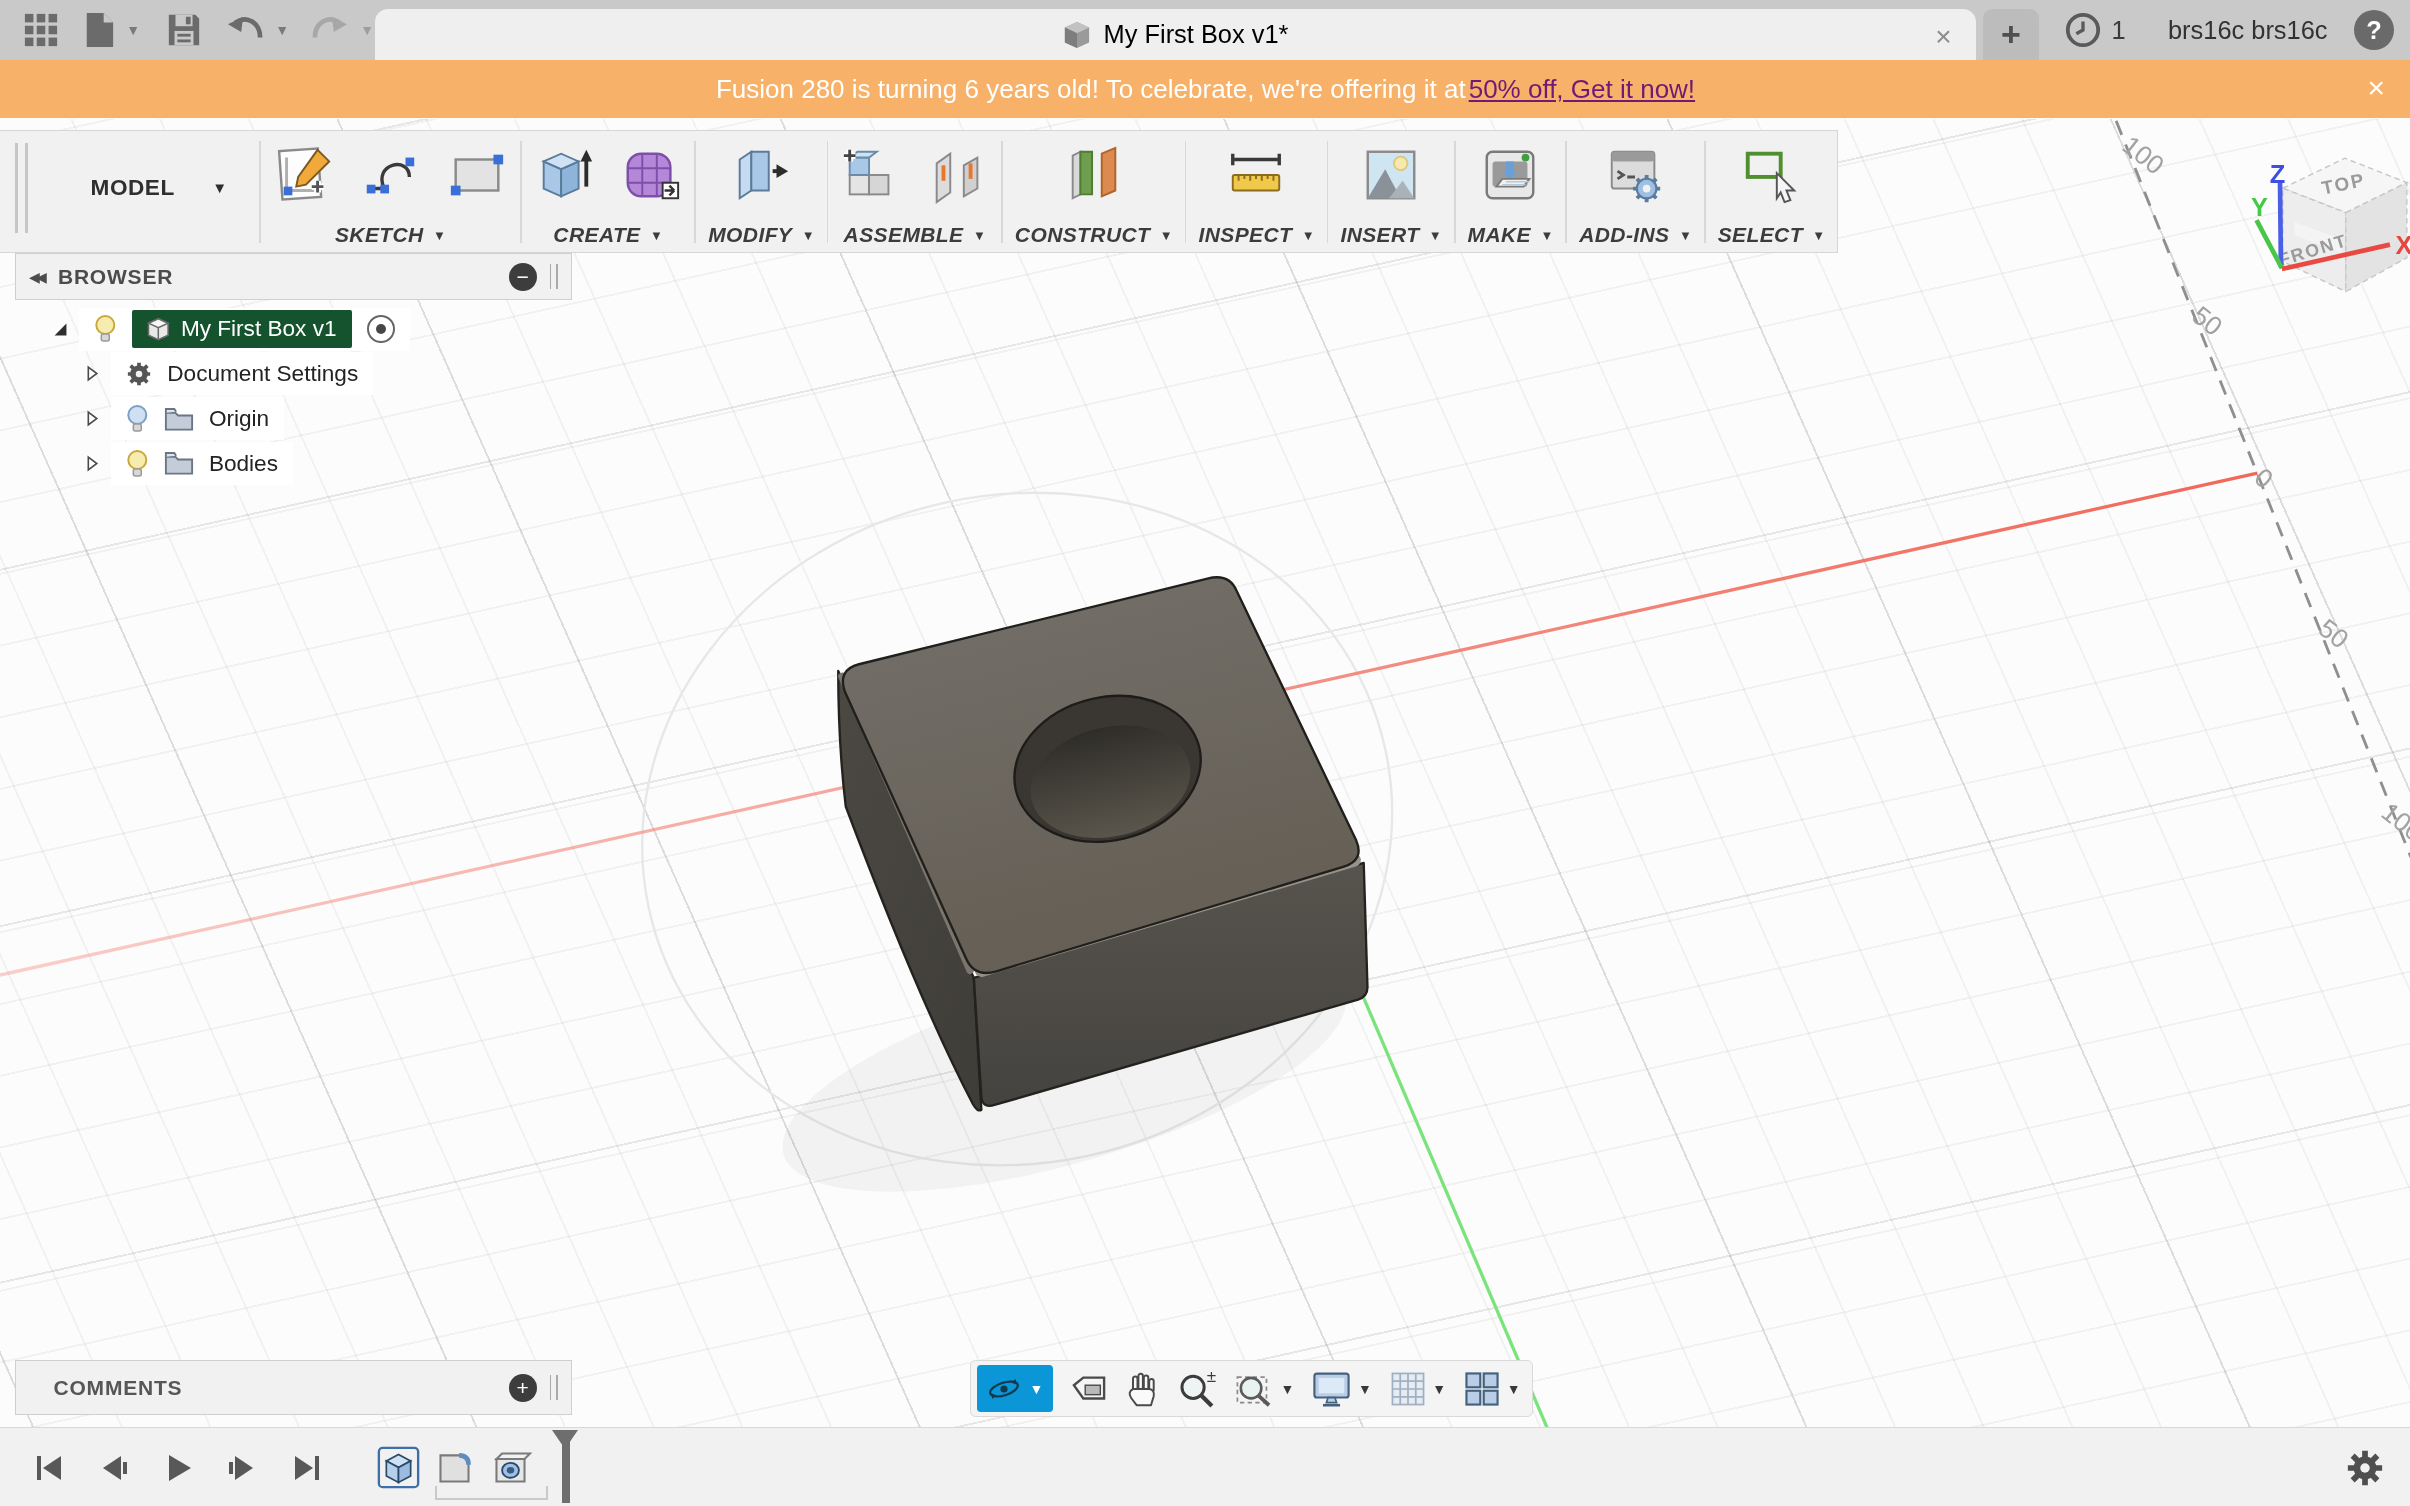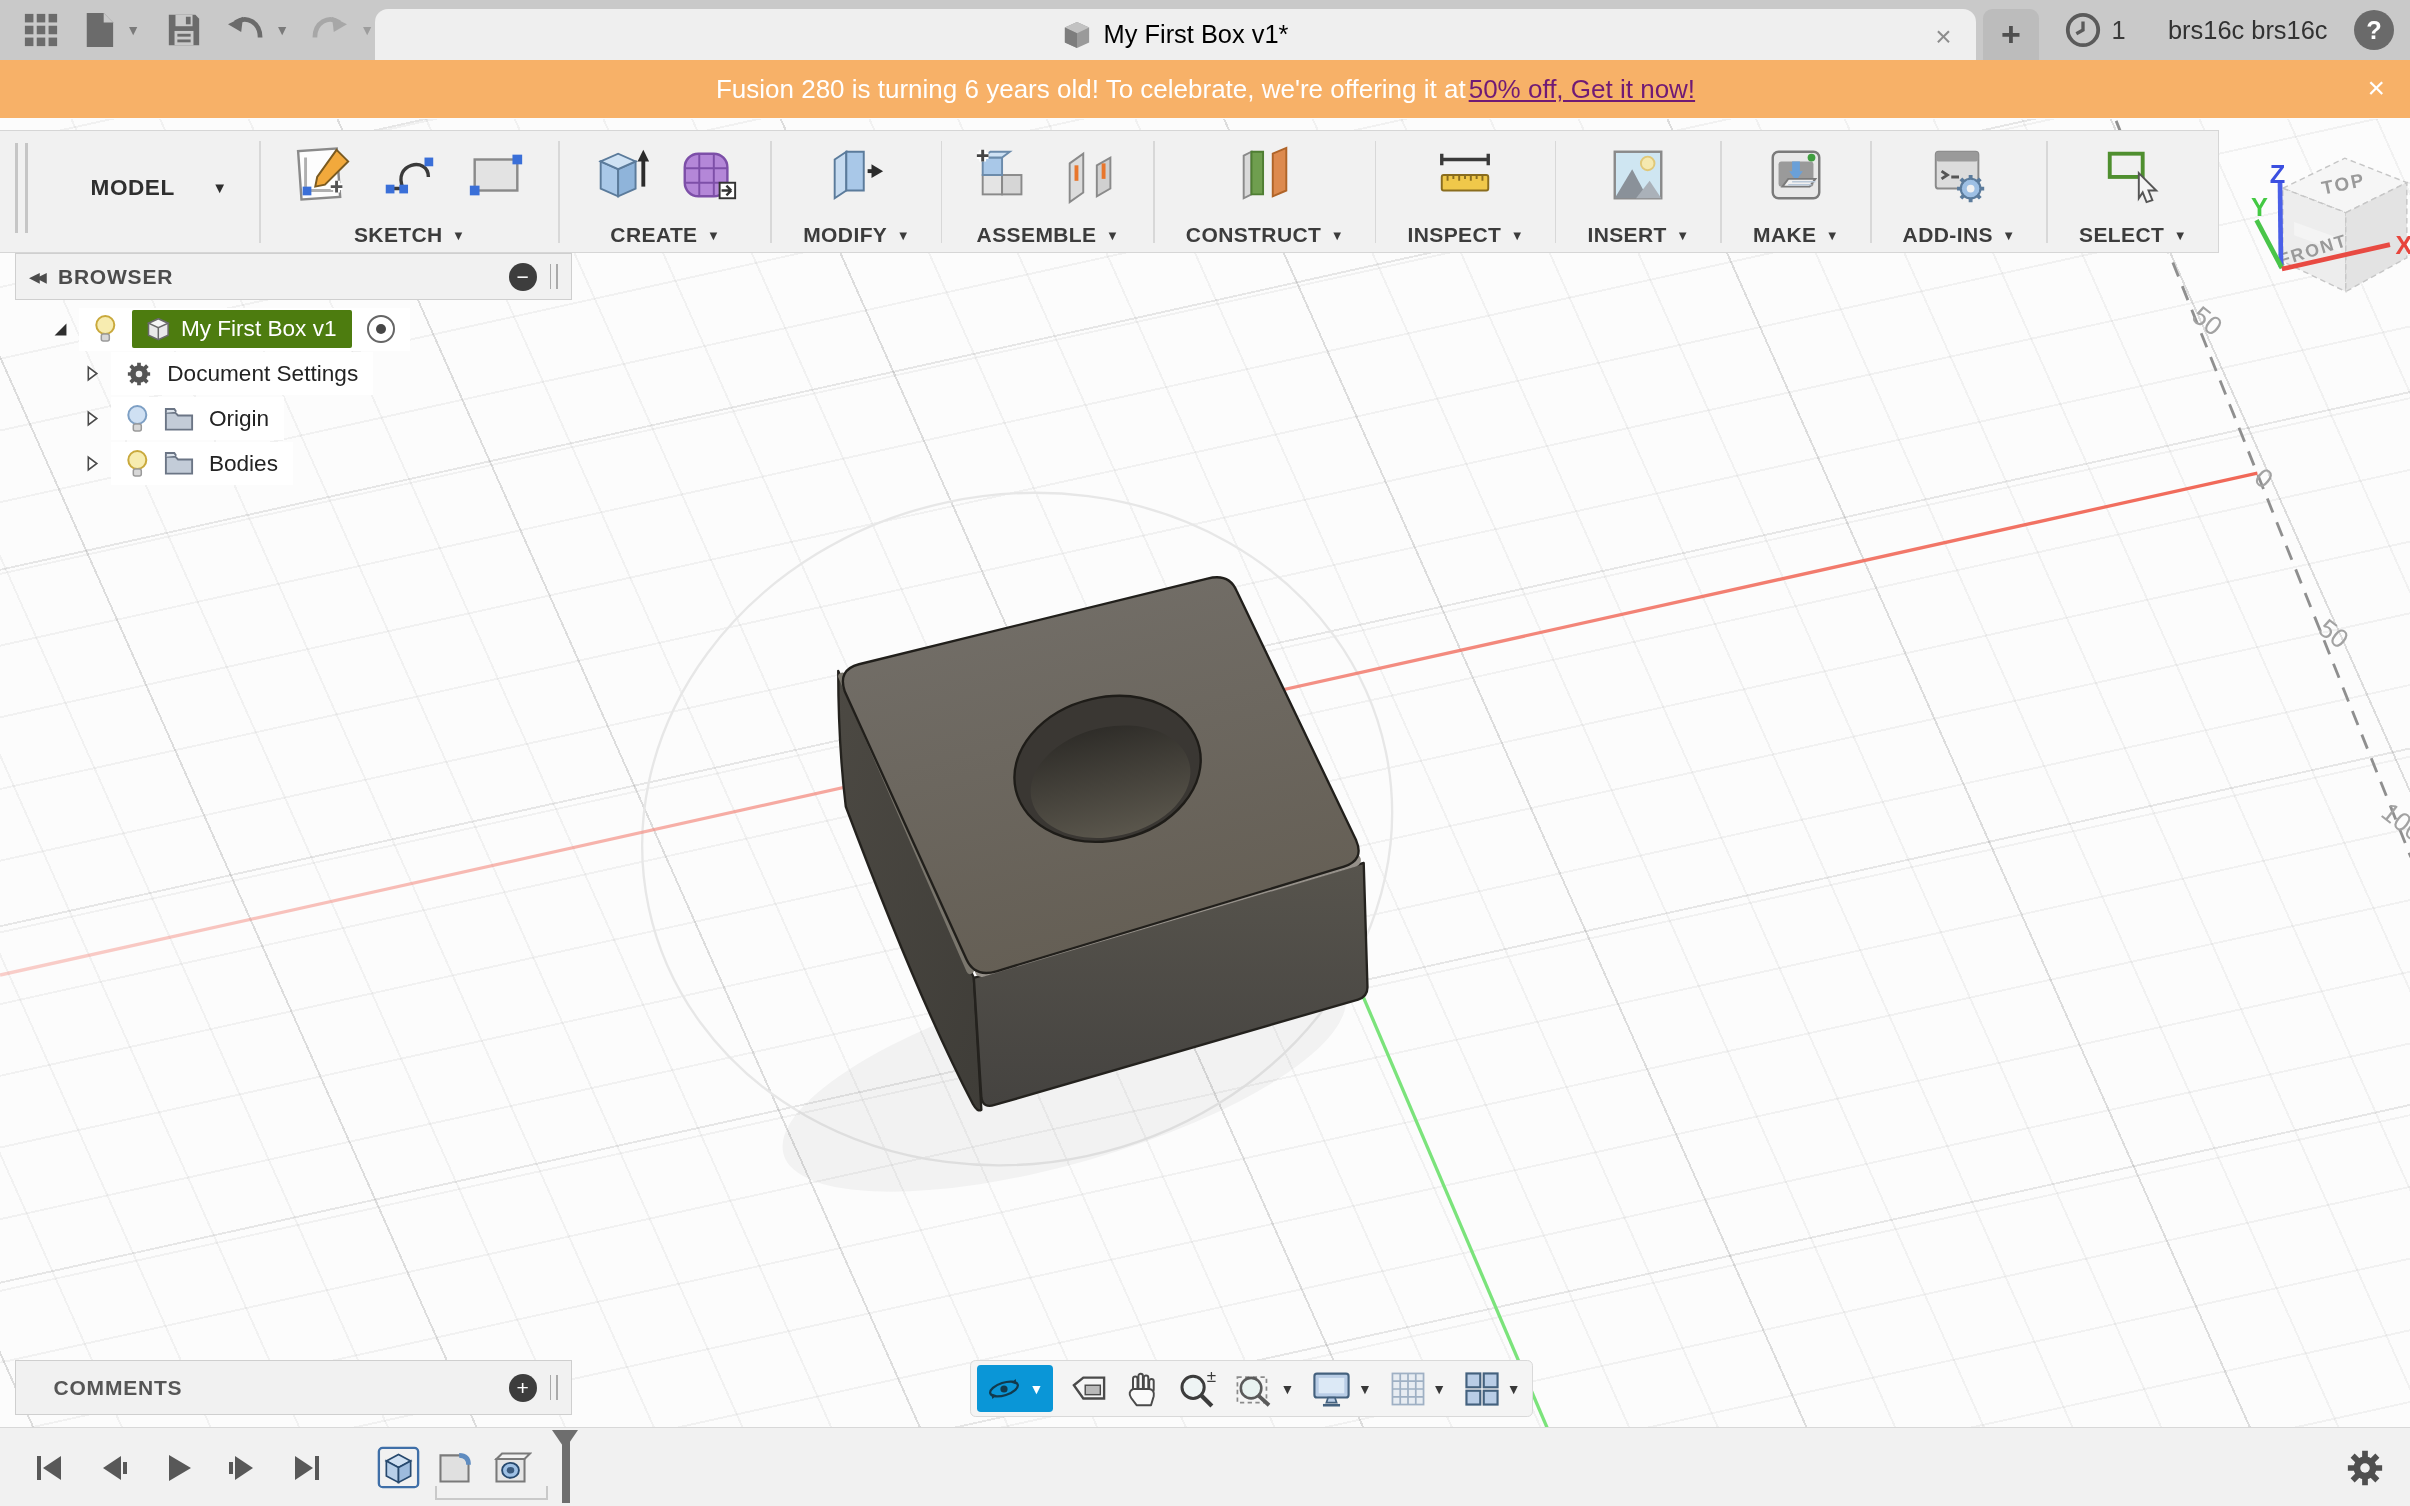--- a/index.html
+++ b/index.html
@@ -60,21 +60,21 @@
   .toolbar{
     position:absolute;left:0;top:11.3px;height:121px;display:inline-flex;align-items:stretch;
     background:#f1f1f1;border:0.9px solid #d6d6d6;border-left:none;
   }
   .tb-model{display:flex;align-items:center;padding:0 32px 8px 15px;gap:24.5px;}
   .grip{display:flex;gap:7.5px;}
   .grip i{display:block;width:2.8px;height:90px;background:#c6c6c6;}
   .model-label{font-size:22.6px;font-weight:bold;color:#2f2f2f;letter-spacing:0.5px;margin-left:38px;}
   .model-caret{font-size:15px;color:#2f2f2f;margin-left:13px;}
   .tb-divider{width:1.9px;background:#d8d8d8;margin:9.4px 0;}
-  .tb-group{display:flex;flex-direction:column;align-items:center;justify-content:space-between;padding:0 31px;}
+  .tb-group{display:flex;flex-direction:column;align-items:center;justify-content:space-between;padding:0 12px;font-style:italic;}
   .tb-icons{flex:1;display:flex;align-items:center;gap:24.5px;}
   .tb-labelrow{height:34px;display:flex;align-items:center;gap:9.4px;}
   .tb-label{font-size:21px;font-weight:600;color:#3c3c3c;letter-spacing:0.4px;}
   .tb-caret{font-size:13px;color:#3c3c3c;}
   
   .browser{position:absolute;left:15px;top:134px;width:603px;}
   .panel-header{
     width:557px;height:47px;background:#f1f1f1;border:0.9px solid #cfcfcf;box-sizing:border-box;
     display:flex;align-items:center;padding:0 13px;
   }
@@ -83,21 +83,21 @@
   .dot-btn{
     width:28px;height:28px;border-radius:50%;background:#3d3d3d;color:#fff;
     display:flex;align-items:center;justify-content:center;font-size:21px;line-height:1;
   }
   .ph-grip{display:flex;gap:4.7px;margin-left:13px;}
   .ph-grip i{display:block;width:1.9px;height:24.5px;background:#aaa;}
   .tree{margin-top:7.5px;}
   .b-row{display:flex;align-items:center;height:43px;margin-bottom:1.9px;}
   .b-box{display:flex;align-items:center;background:rgba(255,255,255,0.95);height:43px;padding:0 15px;gap:15px;}
   .b-label{font-size:22.6px;color:#232323;white-space:nowrap;}
-  .hl{display:flex;align-items:center;gap:11.3px;background:#4d7c0f;border-radius:1.9px;height:38px;padding:0 15px;}
+  .hl{display:flex;align-items:center;gap:11.3px;background:#14532d;border-radius:1.9px;height:38px;padding:0 15px;}
   .hl .b-label{color:#ffffff;}
   .radio{width:24.5px;height:24.5px;border-radius:50%;border:2.8px solid #666;background:#fff;display:flex;align-items:center;justify-content:center;}
   .radio i{display:block;width:10.4px;height:10.4px;border-radius:50%;background:#474747;}
   
   .comments{position:absolute;left:15px;top:1241px;width:557px;height:55px;background:#f1f1f1;border:0.9px solid #cfcfcf;box-sizing:border-box;display:flex;align-items:center;padding:0 13px;}
   .comments .ph-title{font-size:21px;font-weight:600;color:#565656;letter-spacing:0.8px;margin-left:24.5px;flex:1;}
   
   .navbar{
     position:absolute;left:970px;top:1241px;height:55px;
     background:#f4f4f4;border:0.9px solid #d9d9d9;border-radius:5.6px;

